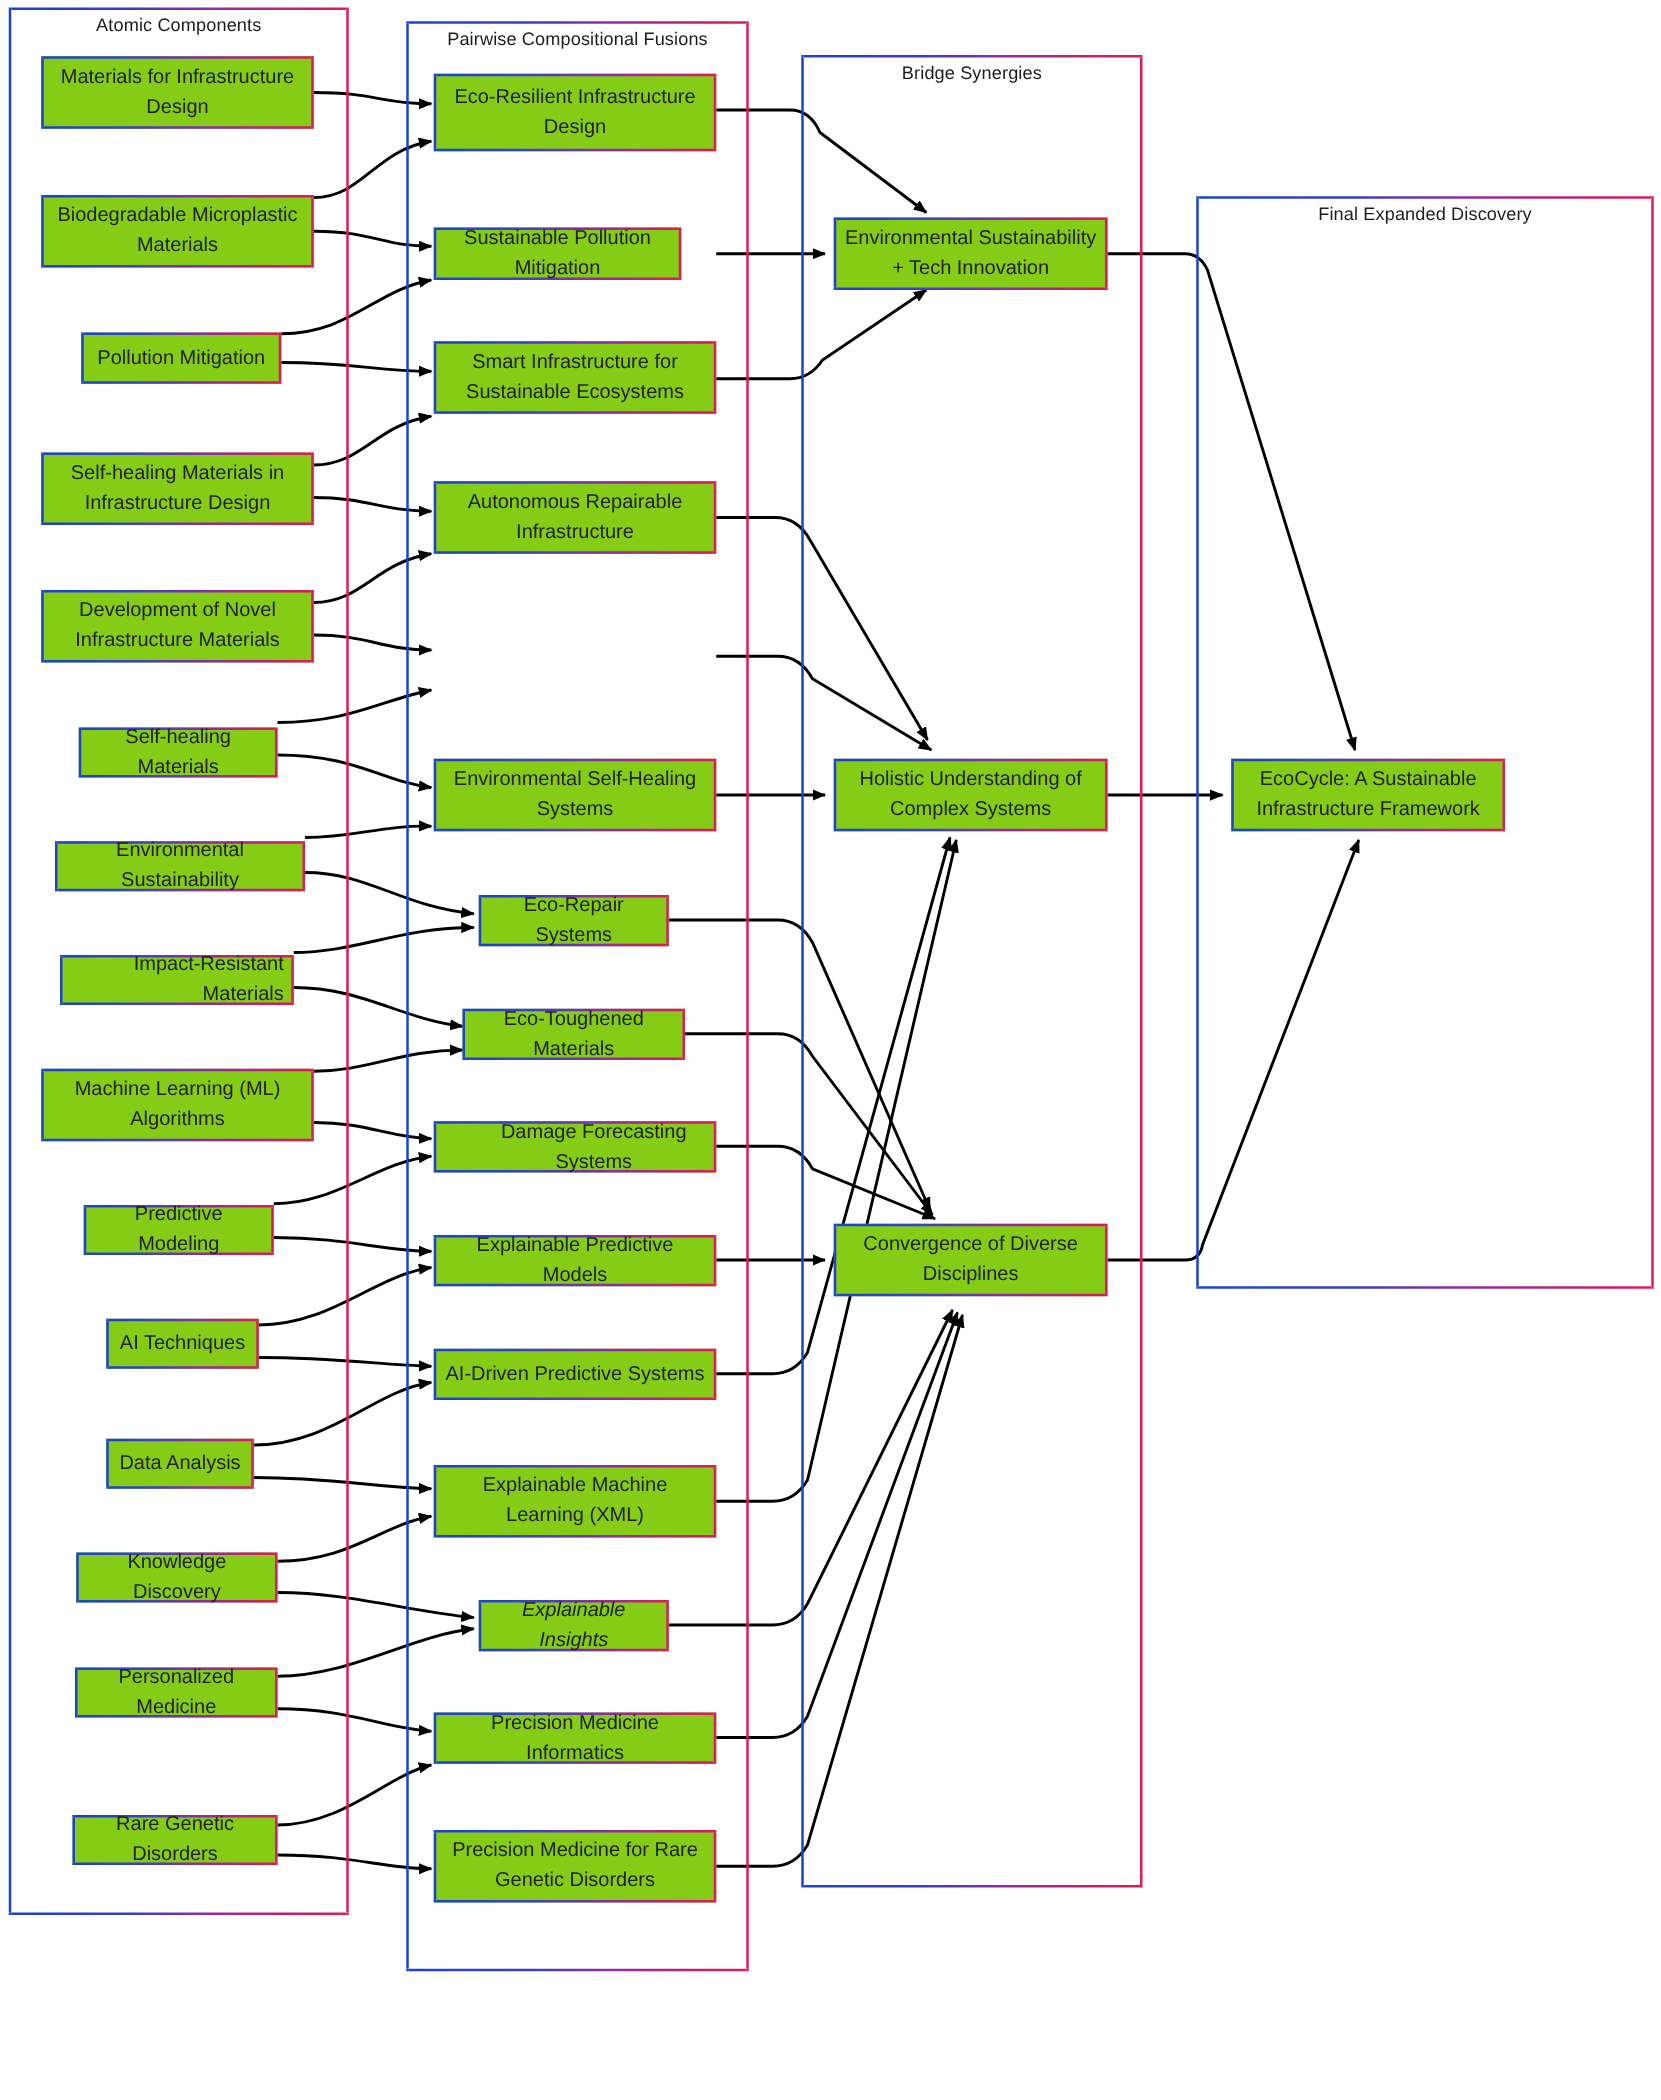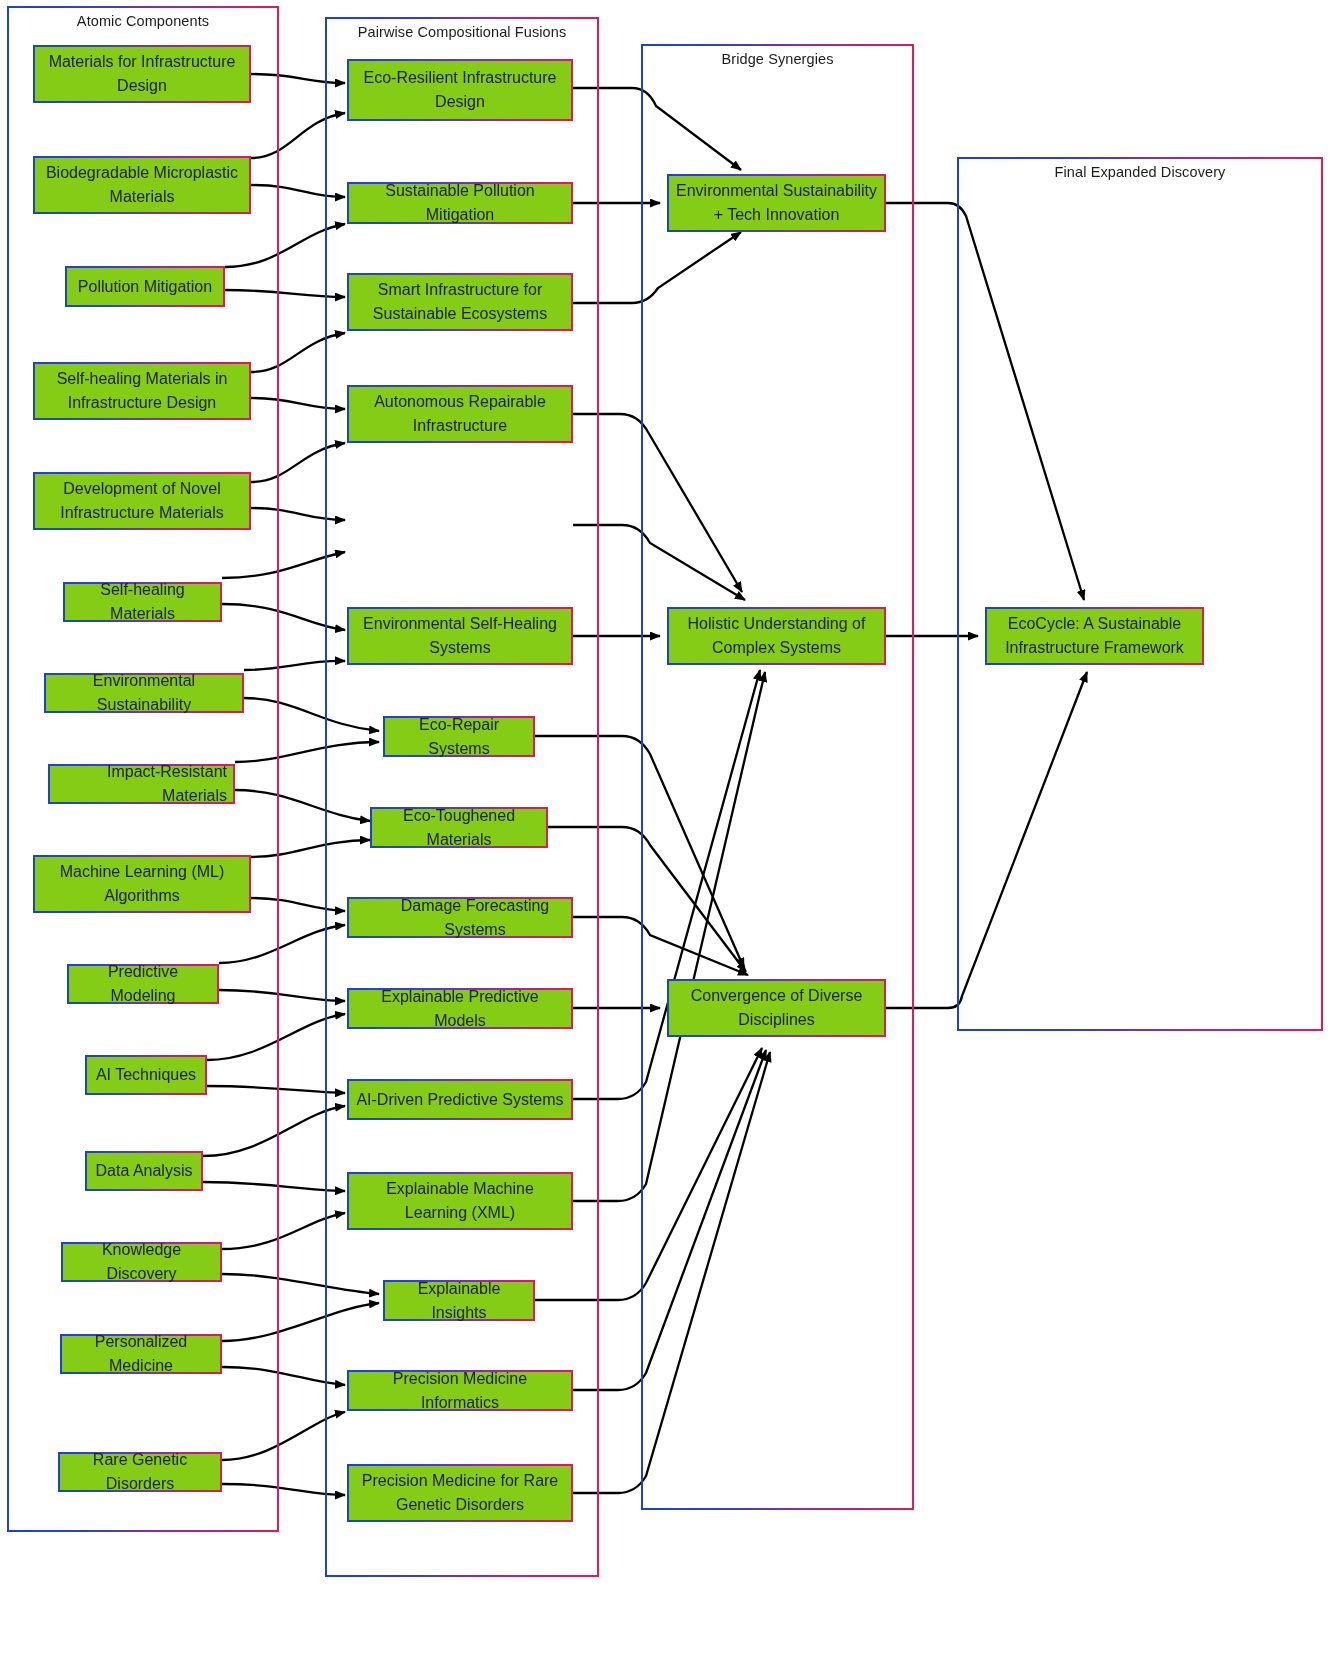--- a/index.html
+++ b/index.html
@@ -160,21 +160,21 @@
     </div>
 
   <div class="node" style="left:58px;top:1452px;width:164px;height:40px;">
     <span>Rare Genetic Disorders</span>
     </div>
 
   <div class="node" style="left:347px;top:59px;width:226px;height:62px;">
     <span>Eco-Resilient Infrastructure Design</span>
     </div>
 
-  <div class="node" style="left:347px;top:182px;width:226px;height:42px;">
+  <div class="node" style="left:347px;top:182px;width:198px;height:42px;">
     <span>Sustainable Pollution Mitigation</span>
     </div>
 
   <div class="node" style="left:347px;top:273px;width:226px;height:58px;">
     <span>Smart Infrastructure for Sustainable Ecosystems</span>
     </div>
 
   <div class="node" style="left:347px;top:385px;width:226px;height:58px;">
     <span>Autonomous Repairable Infrastructure</span>
     </div>
@@ -201,21 +201,21 @@
     </div>
 
   <div class="node" style="left:347px;top:1079px;width:226px;height:41px;">
     <span>AI-Driven Predictive Systems</span>
     </div>
 
   <div class="node" style="left:347px;top:1172px;width:226px;height:58px;">
     <span>Explainable Machine Learning (XML)</span>
     </div>
 
-  <div class="node" style="left:383px;top:1280px;width:152px;height:41px;">
+  <div class="node" style="left:383px;top:1280px;width:152px;height:41px;font-style:italic;">
     <span>Explainable Insights</span>
     </div>
 
   <div class="node" style="left:347px;top:1370px;width:226px;height:41px;">
     <span>Precision Medicine Informatics</span>
     </div>
 
   <div class="node" style="left:347px;top:1464px;width:226px;height:58px;">
     <span>Precision Medicine for Rare Genetic Disorders</span>
     </div>

